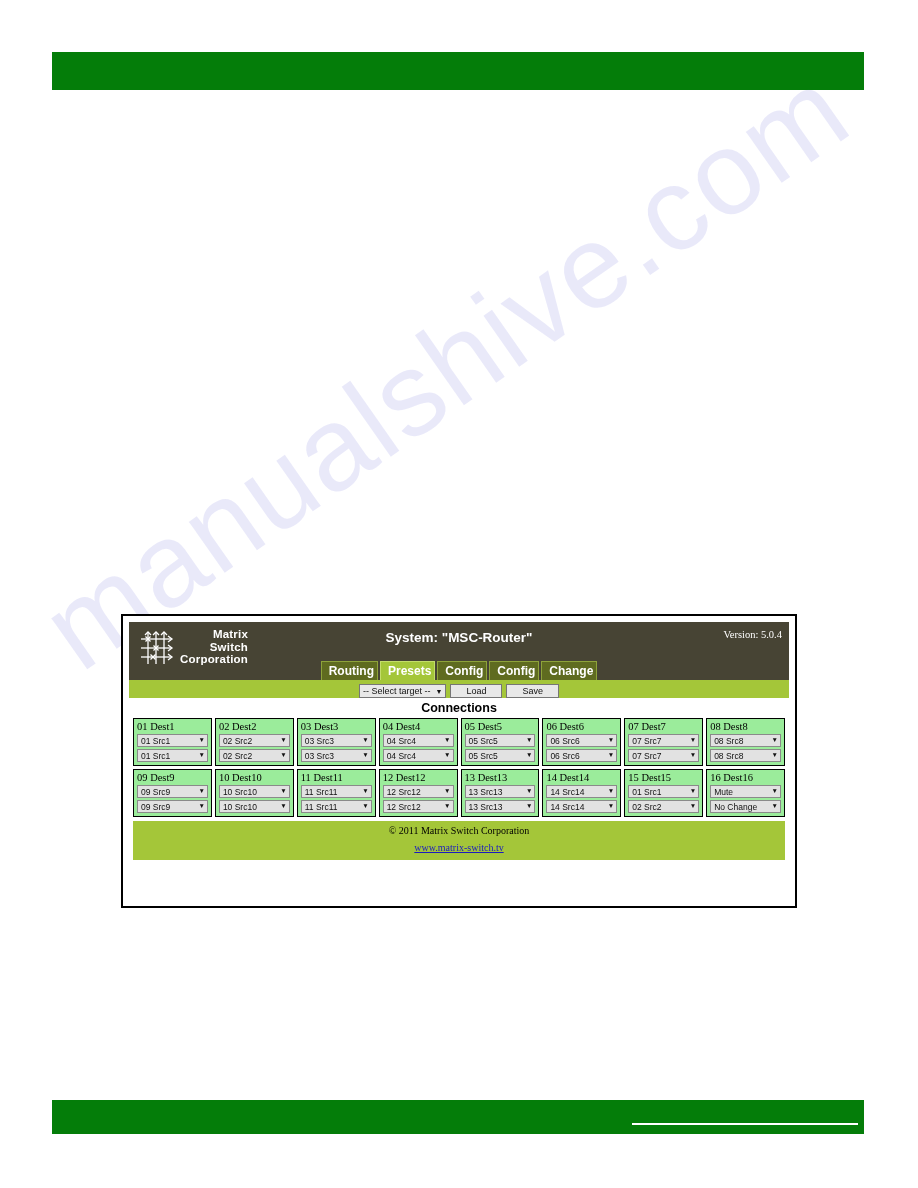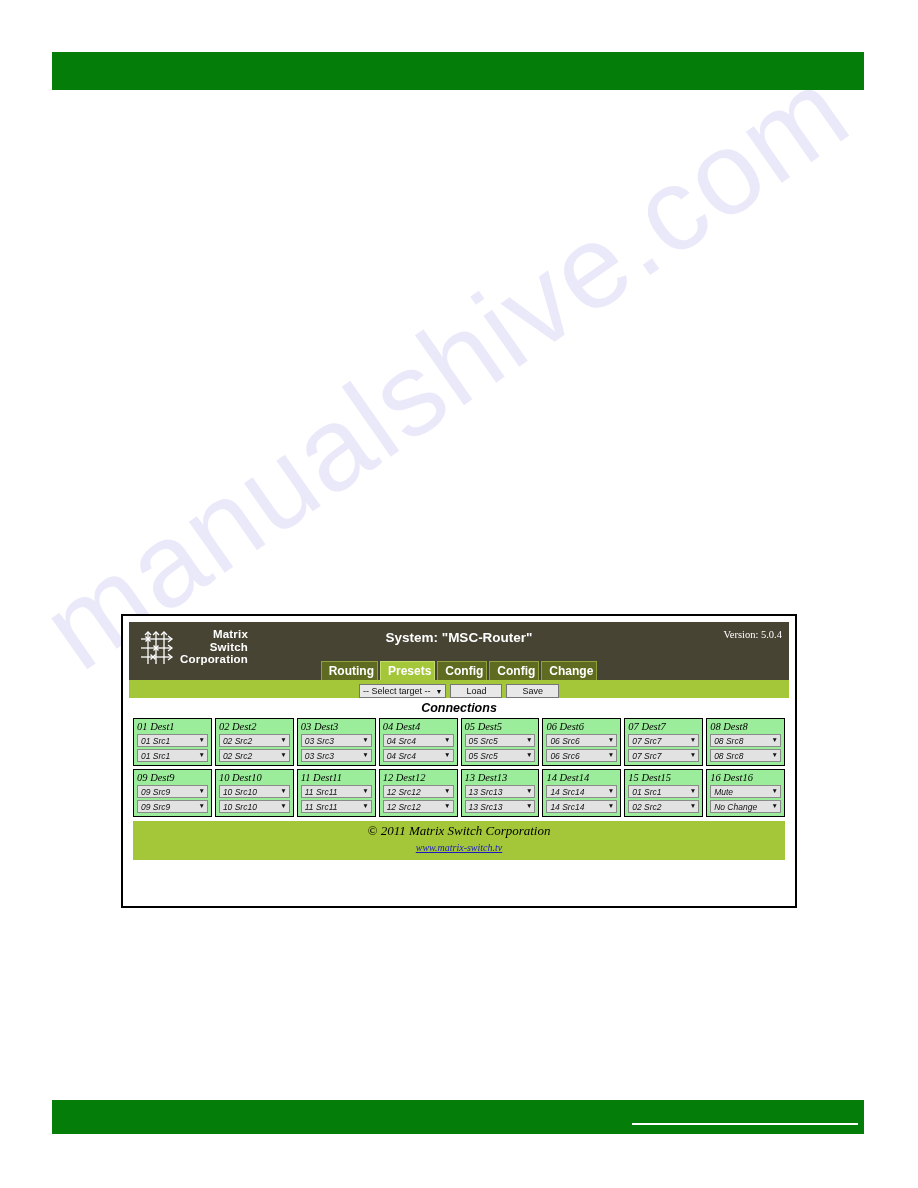--- a/index.html
+++ b/index.html
@@ -184,21 +184,20 @@
     padding: 0 15px;
     height: 14px;
     line-height: 13px;
     cursor: pointer;
   }
 
   
   .body-area {
     background: #ffffff;
     padding: 2px 4px 8px 4px;
-    font-style: italic;
   }
   .conn-title {
     text-align: center;
     font-family: "Liberation Sans", sans-serif;
     font-size: 12.5px;
     font-weight: bold;
     color: #000;
     padding: 1px 0 3px 0;
   }
   .grid {
@@ -240,21 +239,21 @@
 
   
   .footer {
     background: #a4c639;
     text-align: center;
     padding: 4px 0 5px 0;
     margin-top: 4px;
   }
   .footer .copy {
     font-family: "Liberation Serif", serif;
-    font-size: 13px;
+    font-size: 10px;
     color: #000;
     line-height: 12px;
   }
   .footer .link {
     font-family: "Liberation Serif", serif;
     font-size: 10px;
     color: #1a1ac0;
     text-decoration: underline;
     line-height: 12px;
     cursor: pointer;

